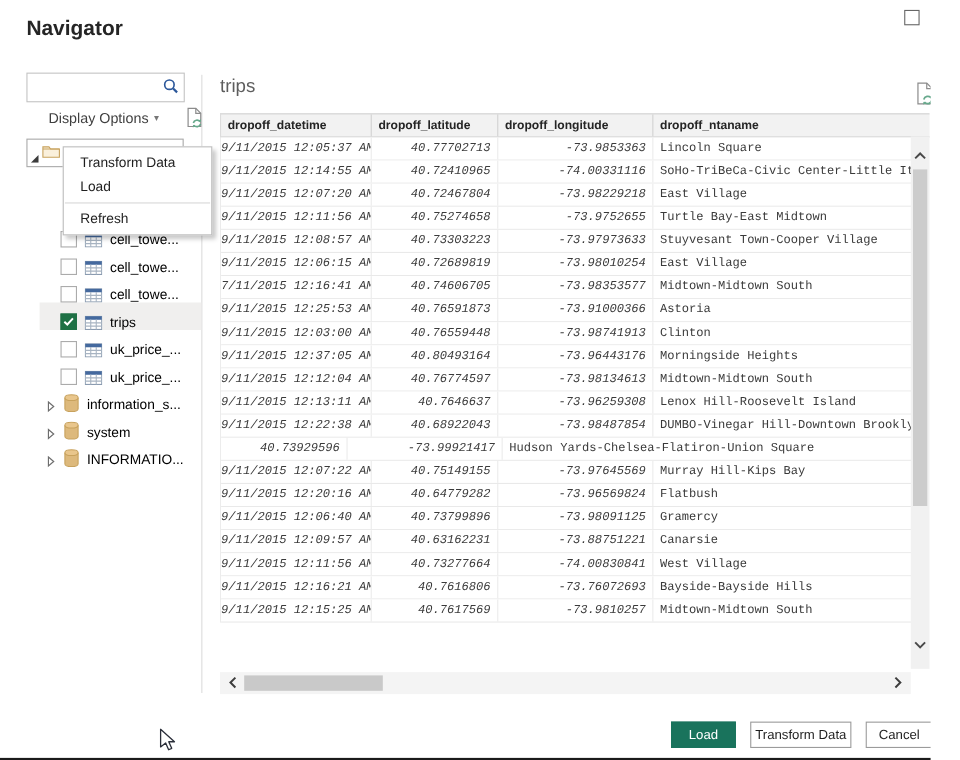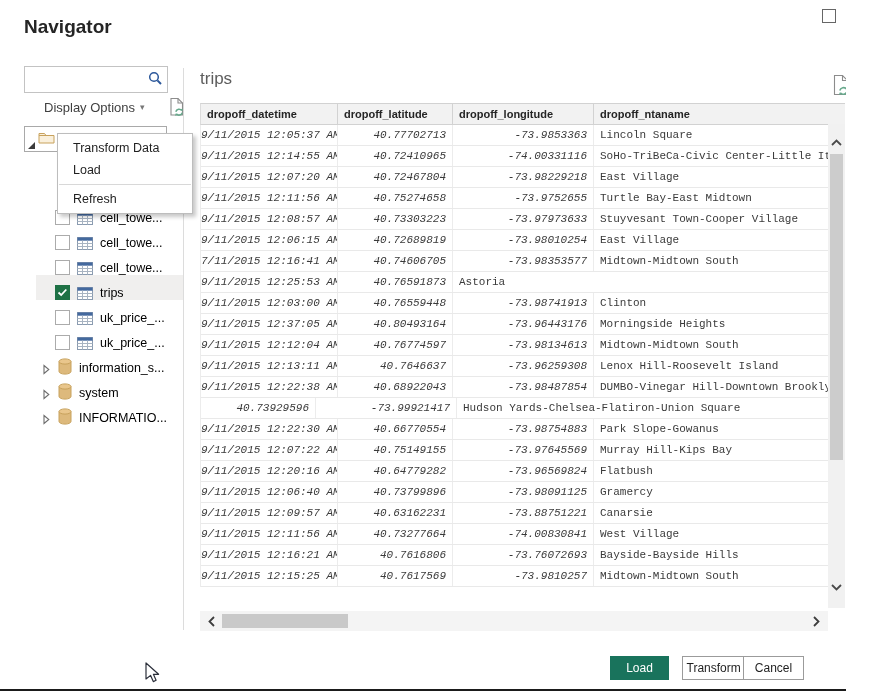--- a/index.html
+++ b/index.html
@@ -65,21 +65,21 @@
   .hscroll{position:absolute;left:200px;top:611px;width:628px;height:20px;background:#f4f4f4;}
   .hscroll .arrow-left{position:absolute;left:7px;top:3px;}
   .hscroll .thumb{position:absolute;left:22px;top:3px;width:126px;height:14px;background:#c9c9c9;}
   .hscroll .arrow-right{position:absolute;right:7px;top:3px;}
   
   .btn{position:absolute;top:656px;height:24px;font-size:12px;text-align:center;line-height:22px;
        box-sizing:border-box;cursor:default;font-family:inherit;}
   .btn.primary{left:610px;width:59px;background:var(--load-green);color:#fff;border:1px solid var(--load-green);}
   .btn.secondary{background:#fff;border:1px solid #9b9b9b;color:#1f1f1f;}
   #btn-transform{left:682px;width:92px;}
-  #btn-cancel{left:743px;width:61px;}
+  #btn-cancel{left:787px;width:61px;}
   .cursor{position:absolute;left:145px;top:662px;z-index:30;}
 </style>
 </head>
 <body>
 
 <div id="app">
 
   <div class="dlg-title">Navigator</div>
   <div class="win-max"></div>
   <div class="win-close">
@@ -286,20 +286,21 @@
         </div>
         <div class="tr">
           <div class="td c0 num">7/11/2015 12:16:41 AM</div>
           <div class="td c1 num">40.74606705</div>
           <div class="td c2 num">-73.98353577</div>
           <div class="td c3 name">Midtown-Midtown South</div>
         </div>
         <div class="tr">
           <div class="td c0 num">9/11/2015 12:25:53 AM</div>
           <div class="td c1 num">40.76591873</div>
+          <div class="td c2 num">-73.91000366</div>
           <div class="td c3 name">Astoria</div>
         </div>
         <div class="tr">
           <div class="td c0 num">9/11/2015 12:03:00 AM</div>
           <div class="td c1 num">40.76559448</div>
           <div class="td c2 num">-73.98741913</div>
           <div class="td c3 name">Clinton</div>
         </div>
         <div class="tr">
           <div class="td c0 num">9/11/2015 12:37:05 AM</div>
@@ -322,26 +323,20 @@
         <div class="tr">
           <div class="td c0 num">9/11/2015 12:22:38 AM</div>
           <div class="td c1 num">40.68922043</div>
           <div class="td c2 num">-73.98487854</div>
           <div class="td c3 name">DUMBO-Vinegar Hill-Downtown Brooklyn-Boerum</div>
         </div>
         <div class="tr">
           <div class="td c1 num">40.73929596</div>
           <div class="td c2 num">-73.99921417</div>
           <div class="td c3 name">Hudson Yards-Chelsea-Flatiron-Union Square</div>
-        </div>
-        <div class="tr">
-          <div class="td c0 num">9/11/2015 12:22:30 AM</div>
-          <div class="td c1 num">40.66770554</div>
-          <div class="td c2 num">-73.98754883</div>
-          <div class="td c3 name">Park Slope-Gowanus</div>
         </div>
         <div class="tr">
           <div class="td c0 num">9/11/2015 12:07:22 AM</div>
           <div class="td c1 num">40.75149155</div>
           <div class="td c2 num">-73.97645569</div>
           <div class="td c3 name">Murray Hill-Kips Bay</div>
         </div>
         <div class="tr">
           <div class="td c0 num">9/11/2015 12:20:16 AM</div>
           <div class="td c1 num">40.64779282</div>

